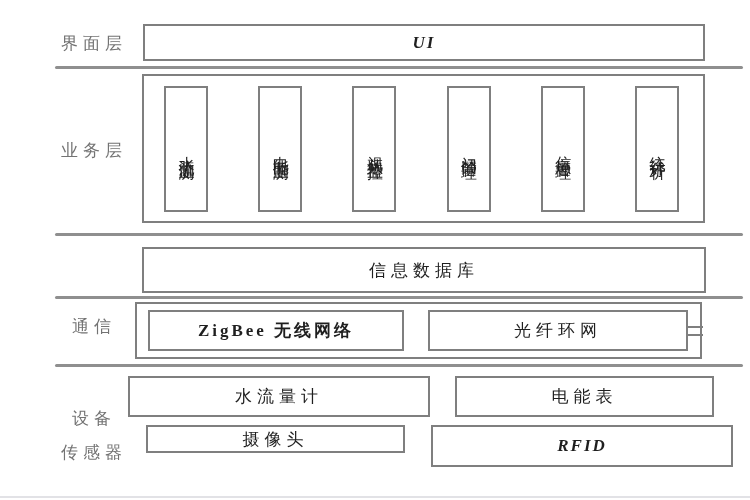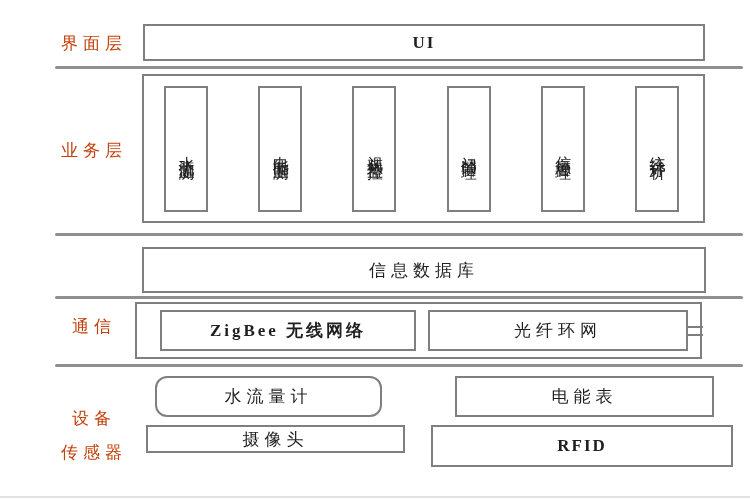--- a/index.html
+++ b/index.html
@@ -18,21 +18,21 @@
   }
   
   .layer-label {
     position: absolute;
     left: 28px;
     width: 132px;
     text-align: center;
     font-size: 17px;
     letter-spacing: 5px;
     line-height: 21px;
-    color: #c2410c;
+    color: #737373;
     white-space: nowrap;
   }
   .layer-label .lbl-line {
     display: block;
     line-height: 26px;
     margin-top: 8px;
   }
   
   .separator {
     position: absolute;
@@ -52,20 +52,21 @@
     align-items: center;
     justify-content: center;
     font-size: 17px;
     letter-spacing: 5px;
     color: #1f1f1f;
     white-space: nowrap;
   }
   .latin {
     letter-spacing: 2px;
     font-weight: 600;
+    font-style: italic;
   }
   
   .ui-box        { left: 143px; top: 24px;  width: 562px; height: 37px; }
   
   .business-box  {
     left: 142px; top: 74px; width: 563px; height: 149px;
     justify-content: space-between;
     align-items: center;
     padding: 0 24px 0 20px;
   }
@@ -81,32 +82,32 @@
     writing-mode: vertical-rl;
     text-orientation: upright;
     font-size: 16px;
     letter-spacing: 3px;
     color: #1f1f1f;
   }
   
   .database-box  { left: 142px; top: 247px; width: 564px; height: 46px; }
   
   .comm-outer    { left: 135px; top: 302px; width: 567px; height: 57px; }
-  .zigbee-box    { left: 148px; top: 310px; width: 256px; height: 41px; letter-spacing: 3px; font-weight: 600; margin-left: 12px; }
+  .zigbee-box    { left: 148px; top: 310px; width: 256px; height: 41px; letter-spacing: 3px; font-weight: 600; }
   .fiber-box     { left: 428px; top: 310px; width: 260px; height: 41px; }
   .fiber-tab {
     position: absolute;
     left: 686px; top: 326px; width: 17px; height: 10px;
     box-sizing: border-box;
     border-top: 2px solid #7f7f7f;
     border-bottom: 2px solid #7f7f7f;
     background: transparent;
   }
   
-  .water-box     { left: 155px; top: 376px; width: 227px; height: 41px; border-radius: 12px; }
+  .water-box     { left: 128px; top: 376px; width: 302px; height: 41px; }
   .power-box     { left: 455px; top: 376px; width: 259px; height: 41px; font-family: Liberation Mono, monospace; }
   .camera-box    { left: 146px; top: 425px; width: 259px; height: 28px; }
   .rfid-box      { left: 431px; top: 425px; width: 302px; height: 42px; }
   
   .bottom-rule {
     position: absolute;
     left: 0; top: 496px; width: 750px; height: 2px;
     background: #e2e2e6;
   }
   .sep-1 { top: 66px; }

